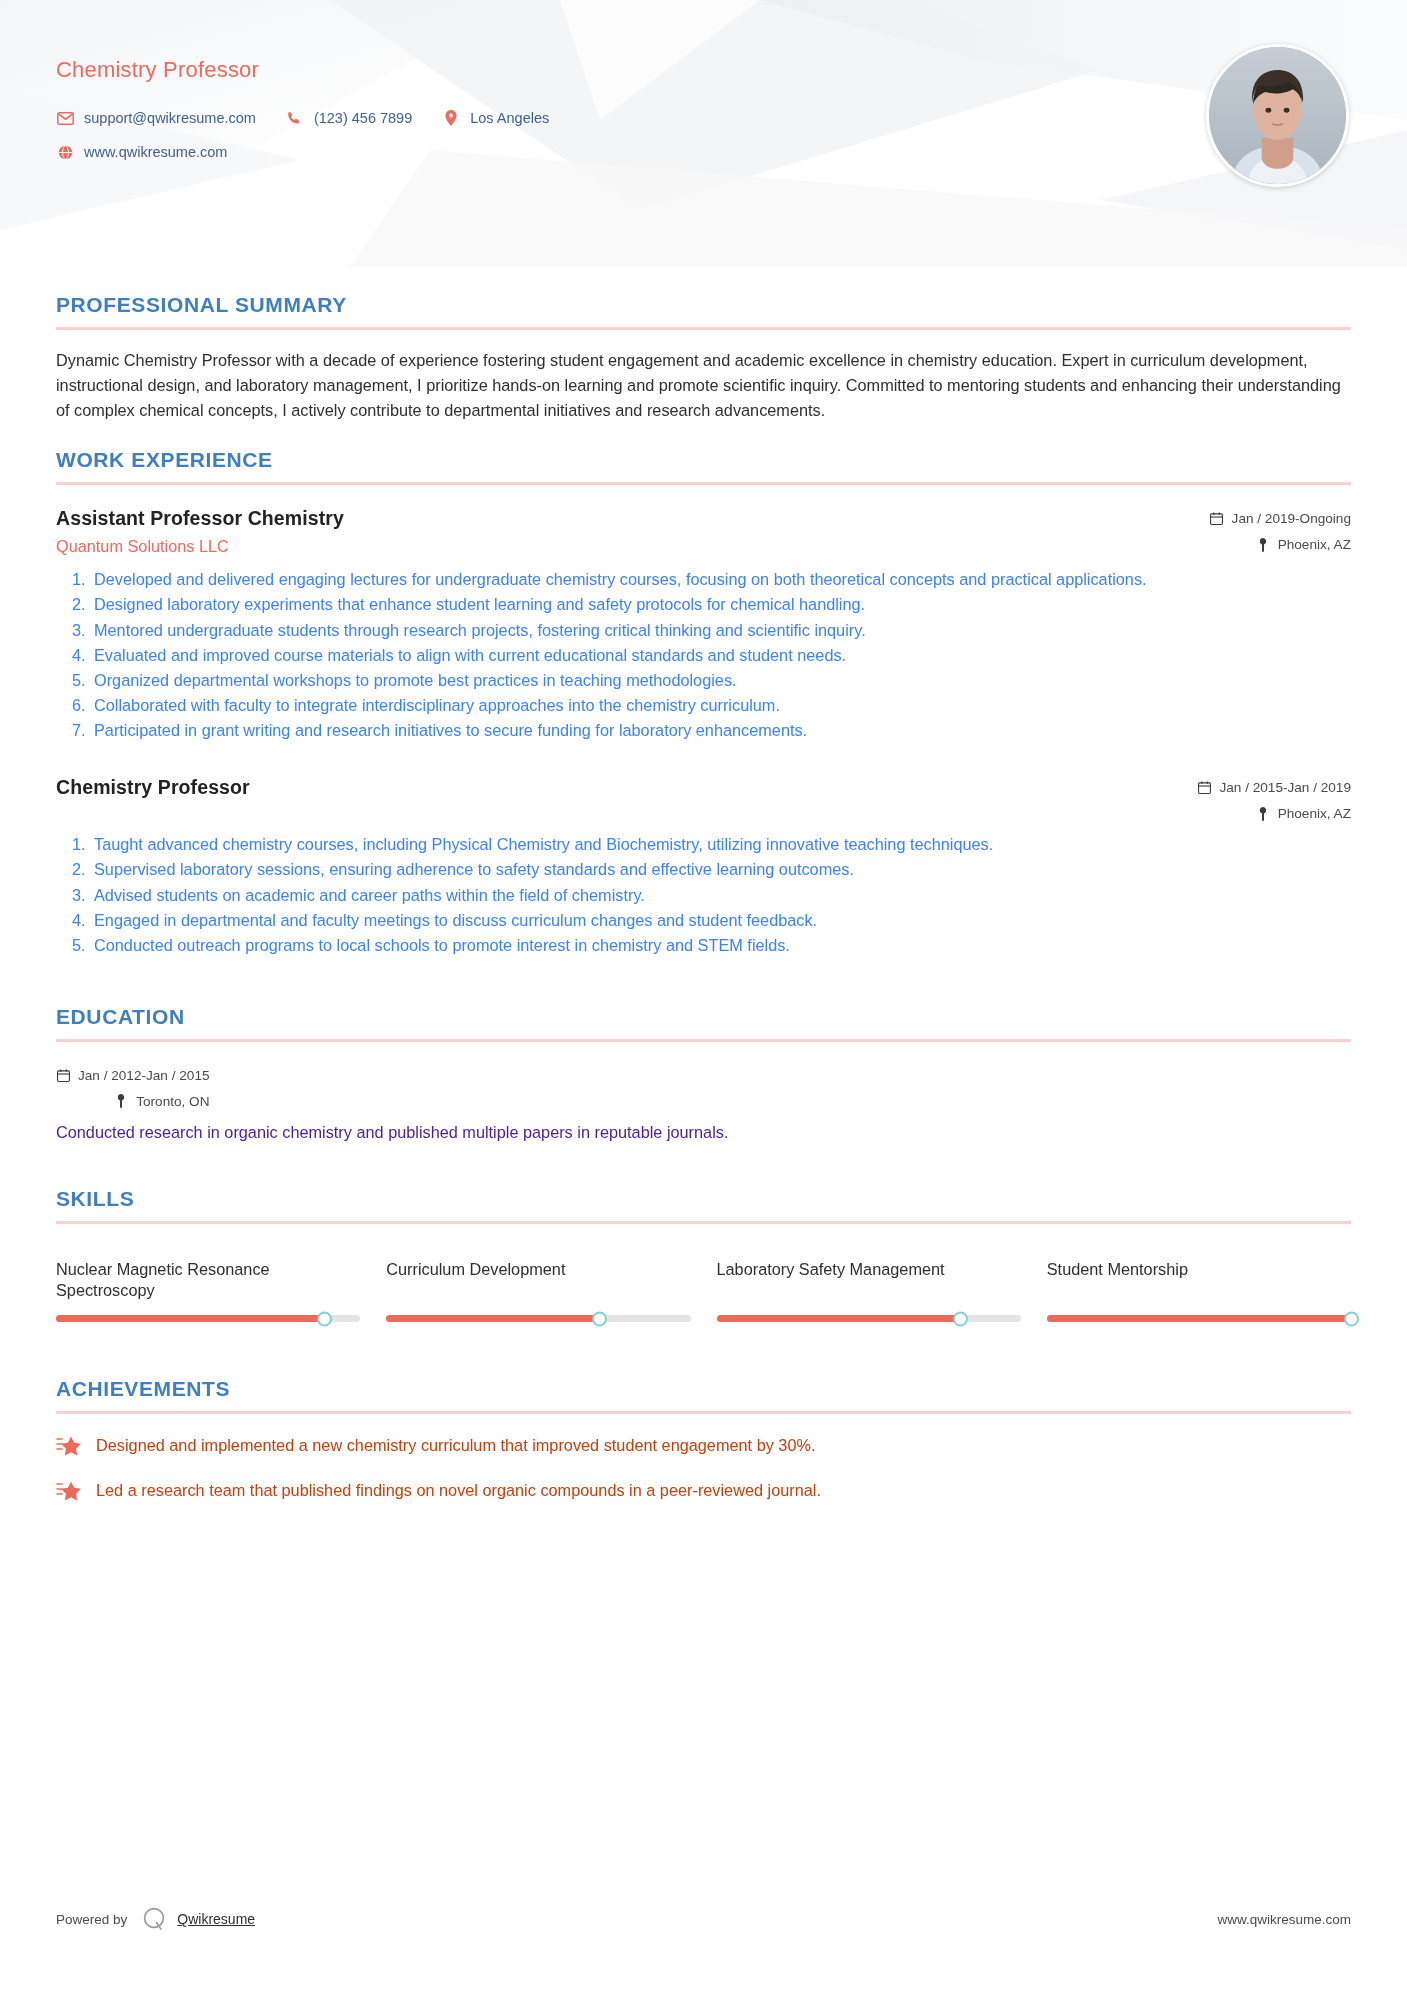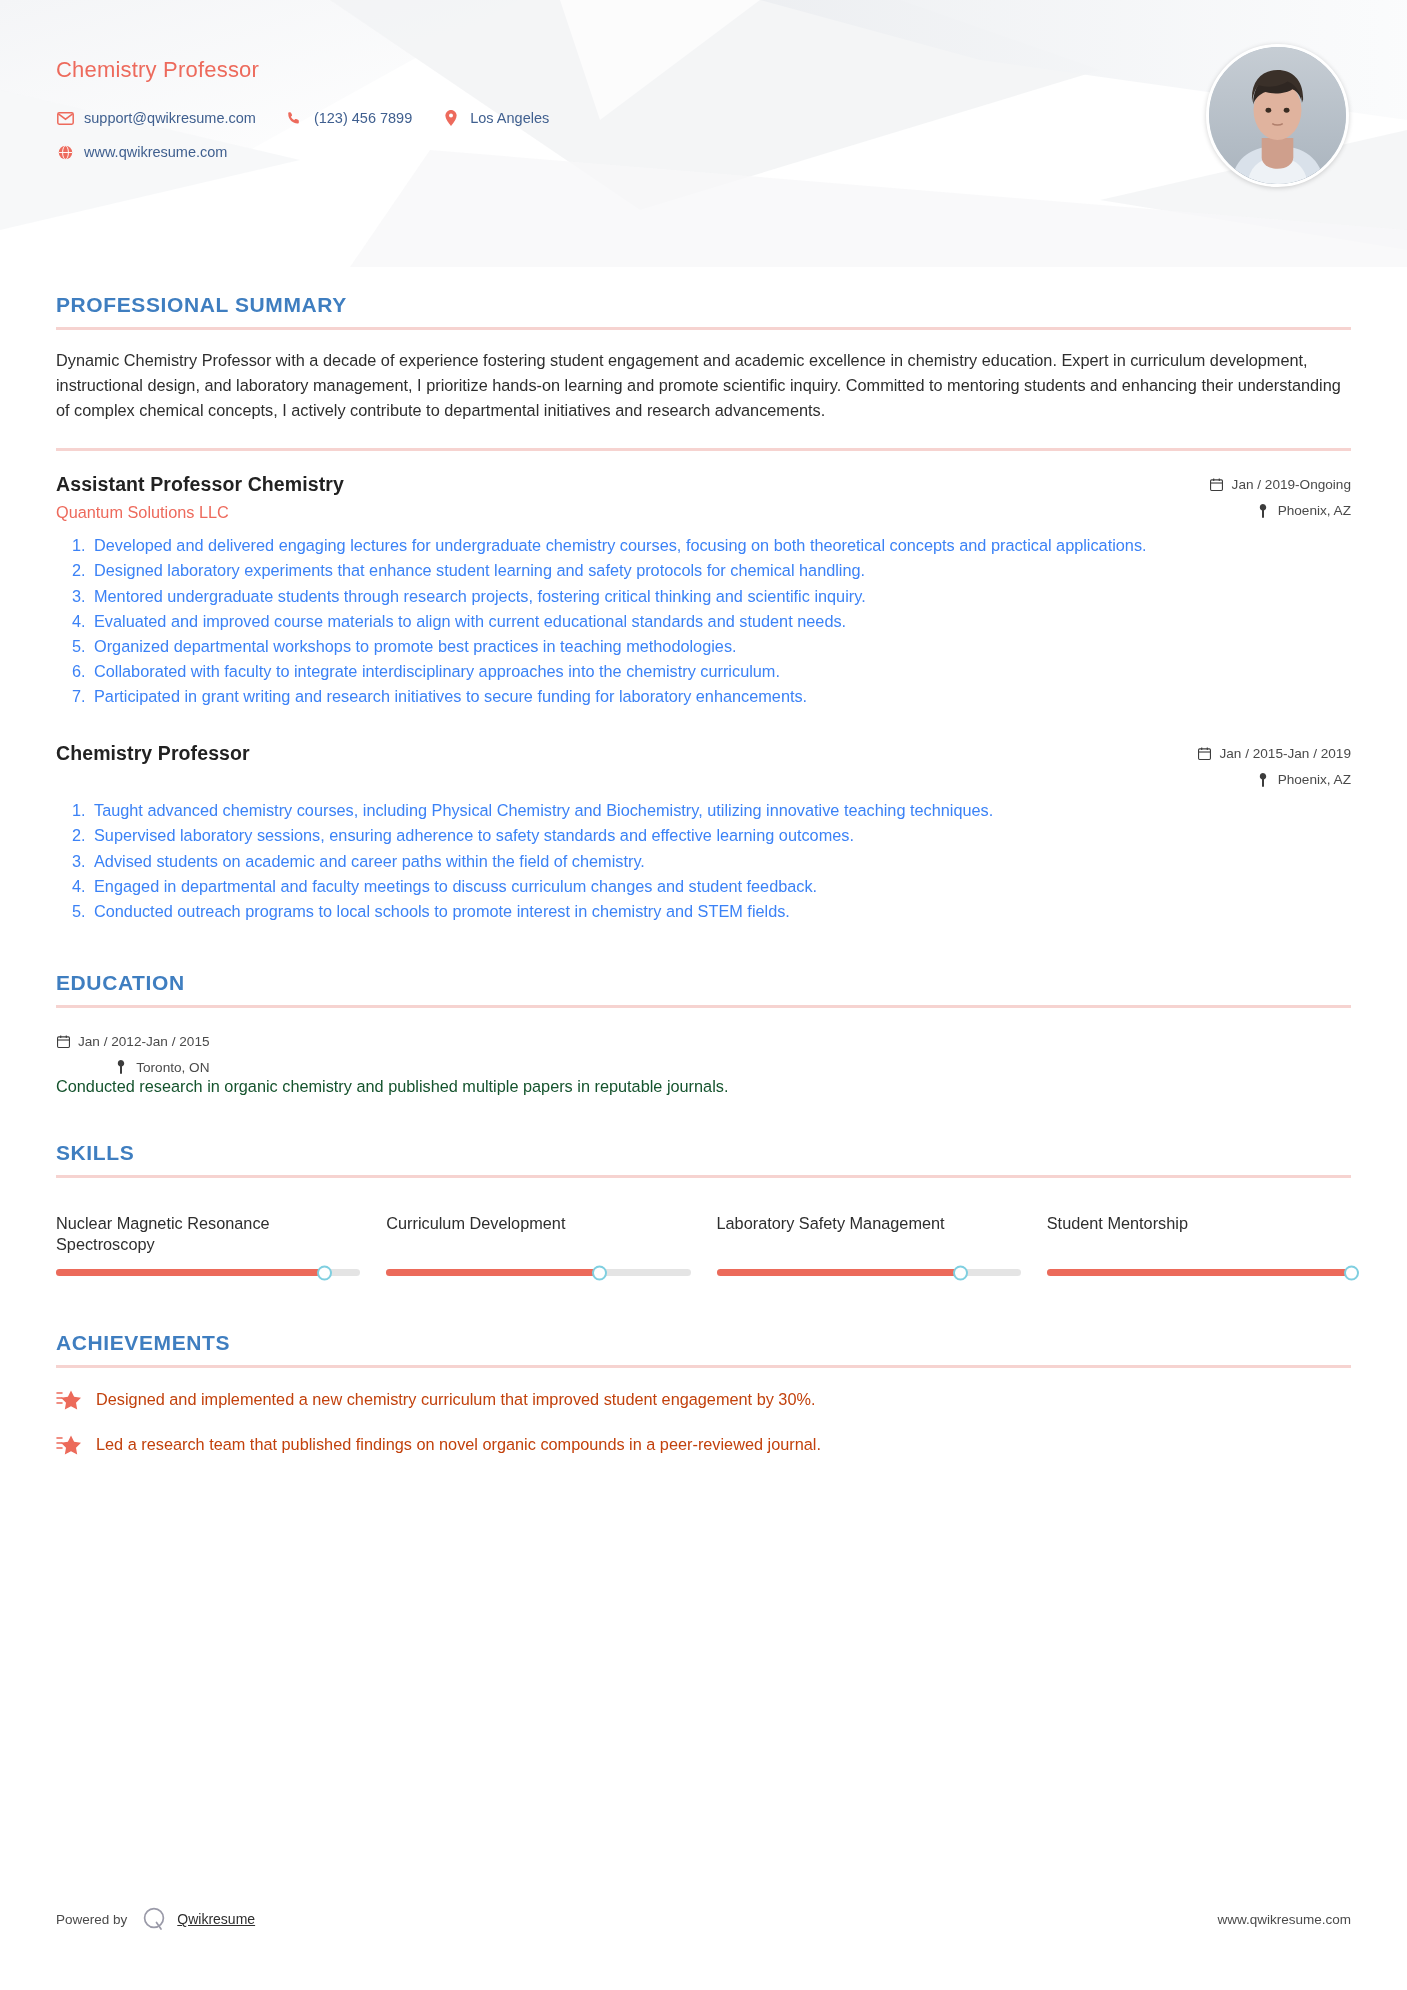--- a/index.html
+++ b/index.html
@@ -167,23 +167,24 @@
   }
   .entry-list li {
     font-size: 16.3px;
     line-height: 1.42;
     color: #3b82f6;
     margin-bottom: 2px;
     padding-left: 4px;
   }
 
   .entry-desc {
+    margin-top: 12px;
     font-size: 16.3px;
     line-height: 1.45;
-    color: #14532d;
+    color: #4c1d95;
   }
 
   
   .skills-grid {
     margin-top: 18px;
     display: grid;
     grid-template-columns: repeat(4, 1fr);
     column-gap: 26px;
   }
   .skill-cell { display: flex; flex-direction: column; margin-top: 17px; }
@@ -387,20 +388,21 @@
 
   <div class="body-wrap">
 
     <div class="section">
       <div class="section-title">PROFESSIONAL SUMMARY</div>
       <div class="section-rule"></div>
       <p class="summary-text">Dynamic Chemistry Professor with a decade of experience fostering student engagement and academic excellence in chemistry education. Expert in curriculum development, instructional design, and laboratory management, I prioritize hands-on learning and promote scientific inquiry. Committed to mentoring students and enhancing their understanding of complex chemical concepts, I actively contribute to departmental initiatives and research advancements.</p>
     </div>
 
     <div class="section">
+      <div class="section-title">WORK EXPERIENCE</div>
       <div class="section-rule"></div>
 
       <div class="entry">
         <div class="entry-head">
           <div class="entry-left">
             <div class="entry-title">Assistant Professor Chemistry</div>
             <div class="entry-org">Quantum Solutions LLC</div>
           </div>
           <div class="entry-right">
             <div class="meta-line">

